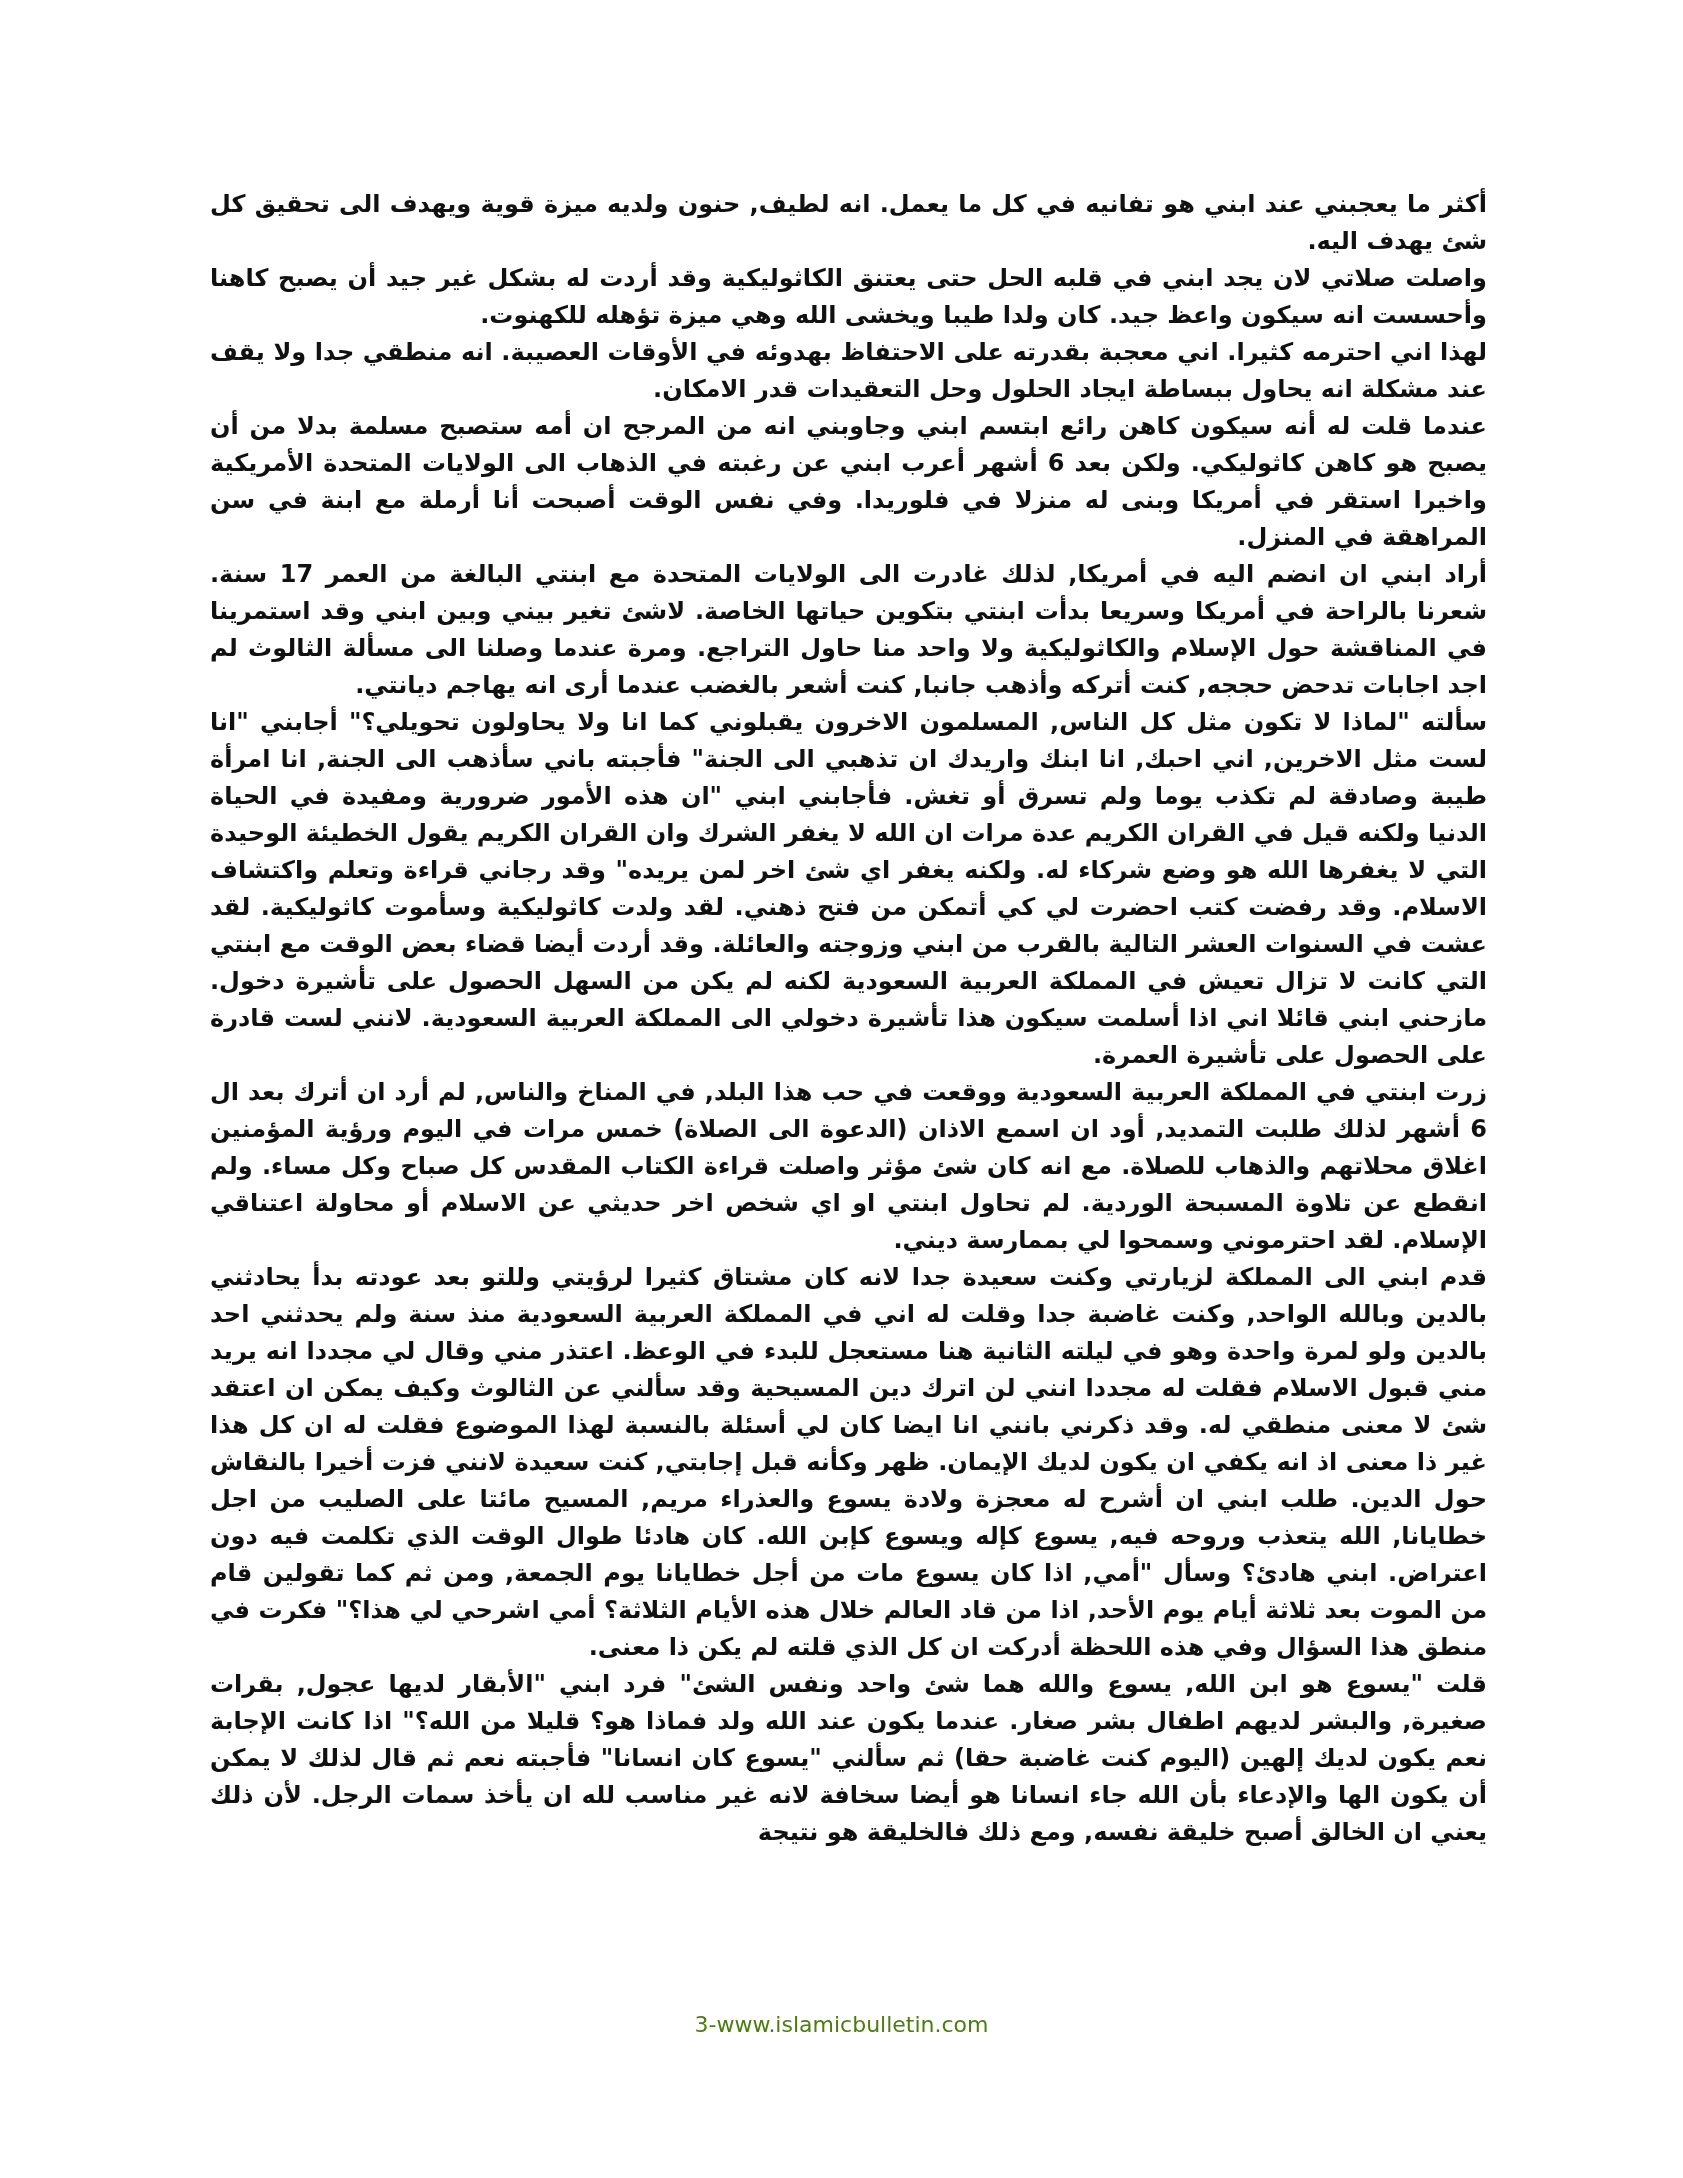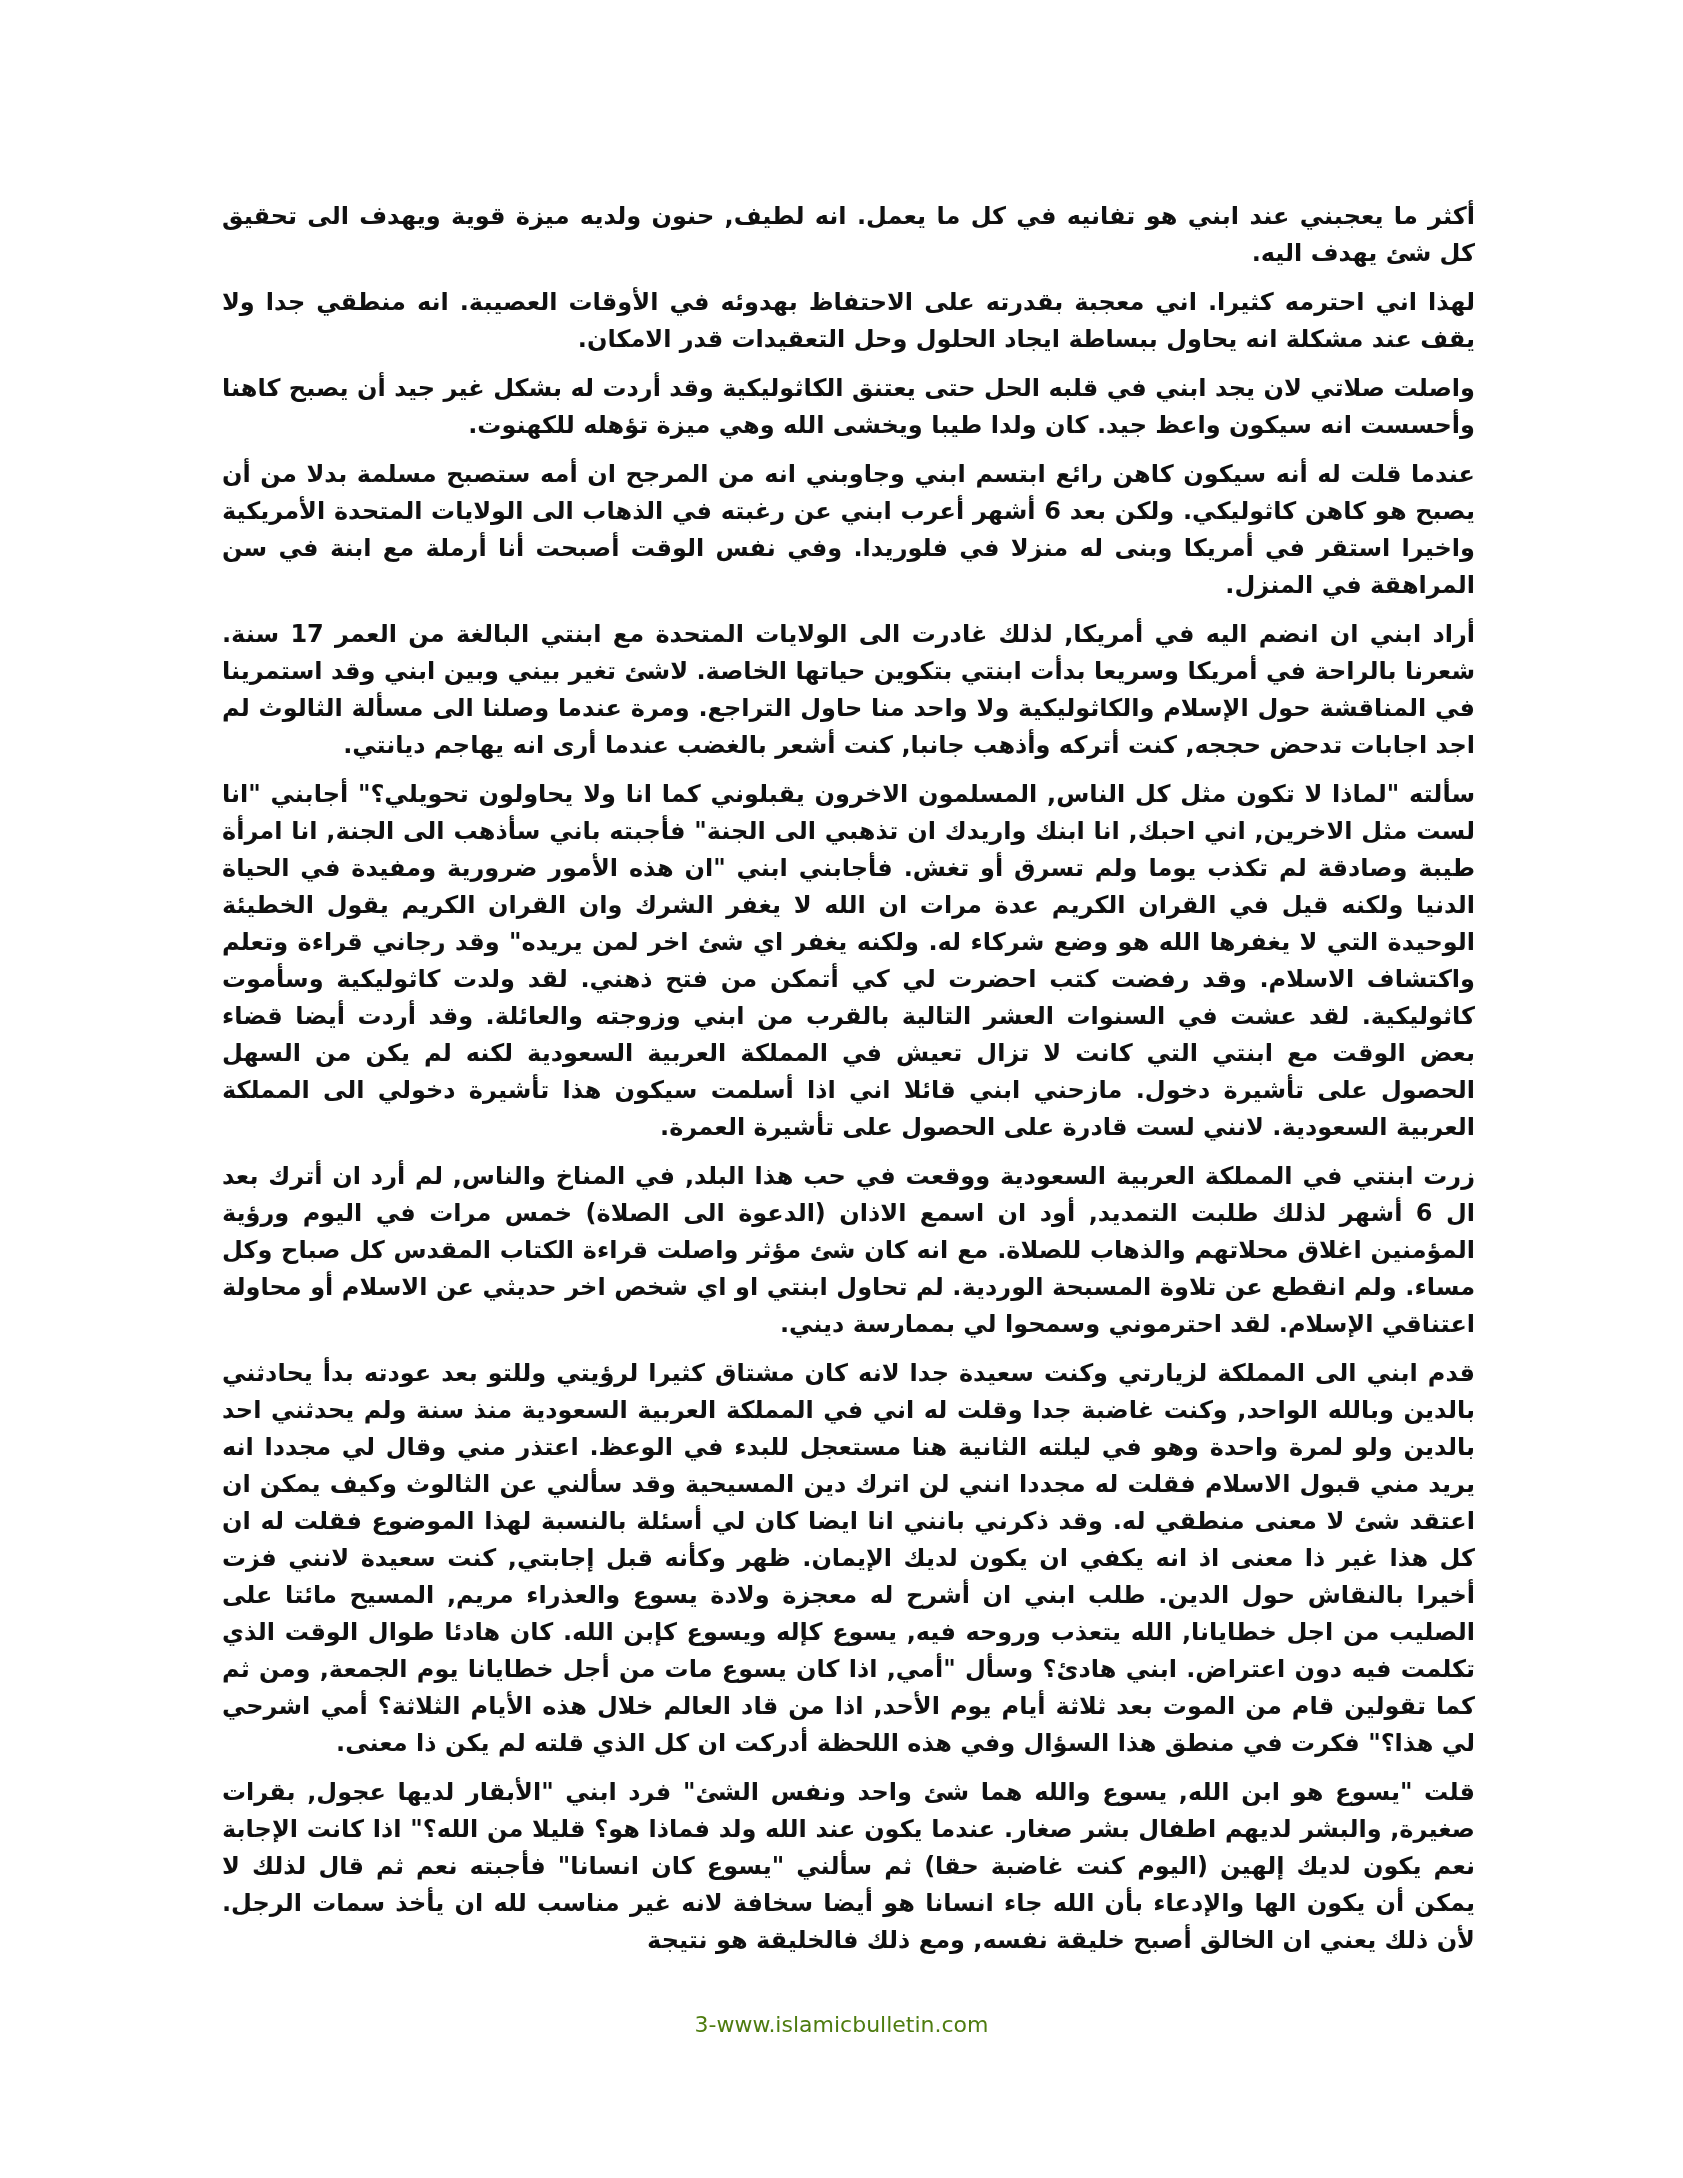--- a/index.html
+++ b/index.html
@@ -11,38 +11,38 @@
     width: 1277px;
     direction: rtl;
     text-align: justify;
     text-align-last: right;
     font-family: "DejaVu Sans", sans-serif;
     font-size: 24px;
     line-height: 37px;
     color: #111111;
     font-weight: bold;
   }
-  .page p { margin: 12px; padding: 0; }
+  .page p { margin: 0; padding: 0; }
   .footer {
     position: absolute;
     left: 0; right: 0;
     top: 2012px;
     text-align: center;
     font-family: "DejaVu Sans", sans-serif;
     font-size: 22px;
     color: #4d7c0f;
   }
 </style>
 </head>
 <body>
 
 <div class="page">
   <p>أكثر ما يعجبني عند ابني هو تفانيه في كل ما يعمل. انه لطيف, حنون ولديه ميزة قوية ويهدف الى تحقيق كل شئ يهدف اليه.</p>
+  <p>واصلت صلاتي لان يجد ابني في قلبه الحل حتى يعتنق الكاثوليكية وقد أردت له بشكل غير جيد أن يصبح كاهنا وأحسست انه سيكون واعظ جيد. كان ولدا طيبا ويخشى الله وهي ميزة تؤهله للكهنوت.</p>
   <p>لهذا اني احترمه كثيرا. اني معجبة بقدرته على الاحتفاظ بهدوئه في الأوقات العصيبة. انه منطقي جدا ولا يقف عند مشكلة انه يحاول ببساطة ايجاد الحلول وحل التعقيدات قدر الامكان.</p>
-  <p>واصلت صلاتي لان يجد ابني في قلبه الحل حتى يعتنق الكاثوليكية وقد أردت له بشكل غير جيد أن يصبح كاهنا وأحسست انه سيكون واعظ جيد. كان ولدا طيبا ويخشى الله وهي ميزة تؤهله للكهنوت.</p>
   <p>عندما قلت له أنه سيكون كاهن رائع ابتسم ابني وجاوبني انه من المرجح ان أمه ستصبح مسلمة بدلا من أن يصبح هو كاهن كاثوليكي. ولكن بعد 6 أشهر أعرب ابني عن رغبته في الذهاب الى الولايات المتحدة الأمريكية واخيرا استقر في أمريكا وبنى له منزلا في فلوريدا. وفي نفس الوقت أصبحت أنا أرملة مع ابنة في سن المراهقة في المنزل.</p>
   <p>أراد ابني ان انضم اليه في أمريكا, لذلك غادرت الى الولايات المتحدة مع ابنتي البالغة من العمر 17 سنة. شعرنا بالراحة في أمريكا وسريعا بدأت ابنتي بتكوين حياتها الخاصة. لاشئ تغير بيني وبين ابني وقد استمرينا في المناقشة حول الإسلام والكاثوليكية ولا واحد منا حاول التراجع. ومرة عندما وصلنا الى مسألة الثالوث لم اجد اجابات تدحض حججه, كنت أتركه وأذهب جانبا, كنت أشعر بالغضب عندما أرى انه يهاجم ديانتي.</p>
   <p>سألته "لماذا لا تكون مثل كل الناس, المسلمون الاخرون يقبلوني كما انا ولا يحاولون تحويلي؟" أجابني "انا لست مثل الاخرين, اني احبك, انا ابنك واريدك ان تذهبي الى الجنة" فأجبته باني سأذهب الى الجنة, انا امرأة طيبة وصادقة لم تكذب يوما ولم تسرق أو تغش. فأجابني ابني "ان هذه الأمور ضرورية ومفيدة في الحياة الدنيا ولكنه قيل في القران الكريم عدة مرات ان الله لا يغفر الشرك وان القران الكريم يقول الخطيئة الوحيدة التي لا يغفرها الله هو وضع شركاء له. ولكنه يغفر اي شئ اخر لمن يريده" وقد رجاني قراءة وتعلم واكتشاف الاسلام. وقد رفضت كتب احضرت لي كي أتمكن من فتح ذهني. لقد ولدت كاثوليكية وسأموت كاثوليكية. لقد عشت في السنوات العشر التالية بالقرب من ابني وزوجته والعائلة. وقد أردت أيضا قضاء بعض الوقت مع ابنتي التي كانت لا تزال تعيش في المملكة العربية السعودية لكنه لم يكن من السهل الحصول على تأشيرة دخول. مازحني ابني قائلا اني اذا أسلمت سيكون هذا تأشيرة دخولي الى المملكة العربية السعودية. لانني لست قادرة على الحصول على تأشيرة العمرة.</p>
   <p>زرت ابنتي في المملكة العربية السعودية ووقعت في حب هذا البلد, في المناخ والناس, لم أرد ان أترك بعد ال 6 أشهر لذلك طلبت التمديد, أود ان اسمع الاذان (الدعوة الى الصلاة) خمس مرات في اليوم ورؤية المؤمنين اغلاق محلاتهم والذهاب للصلاة. مع انه كان شئ مؤثر واصلت قراءة الكتاب المقدس كل صباح وكل مساء. ولم انقطع عن تلاوة المسبحة الوردية. لم تحاول ابنتي او اي شخص اخر حديثي عن الاسلام أو محاولة اعتناقي الإسلام. لقد احترموني وسمحوا لي بممارسة ديني.</p>
   <p>قدم ابني الى المملكة لزيارتي وكنت سعيدة جدا لانه كان مشتاق كثيرا لرؤيتي وللتو بعد عودته بدأ يحادثني بالدين وبالله الواحد, وكنت غاضبة جدا وقلت له اني في المملكة العربية السعودية منذ سنة ولم يحدثني احد بالدين ولو لمرة واحدة وهو في ليلته الثانية هنا مستعجل للبدء في الوعظ. اعتذر مني وقال لي مجددا انه يريد مني قبول الاسلام فقلت له مجددا انني لن اترك دين المسيحية وقد سألني عن الثالوث وكيف يمكن ان اعتقد شئ لا معنى منطقي له. وقد ذكرني بانني انا ايضا كان لي أسئلة بالنسبة لهذا الموضوع فقلت له ان كل هذا غير ذا معنى اذ انه يكفي ان يكون لديك الإيمان. ظهر وكأنه قبل إجابتي, كنت سعيدة لانني فزت أخيرا بالنقاش حول الدين. طلب ابني ان أشرح له معجزة ولادة يسوع والعذراء مريم, المسيح مائتا على الصليب من اجل خطايانا, الله يتعذب وروحه فيه, يسوع كإله ويسوع كإبن الله. كان هادئا طوال الوقت الذي تكلمت فيه دون اعتراض. ابني هادئ؟ وسأل "أمي, اذا كان يسوع مات من أجل خطايانا يوم الجمعة, ومن ثم كما تقولين قام من الموت بعد ثلاثة أيام يوم الأحد, اذا من قاد العالم خلال هذه الأيام الثلاثة؟ أمي اشرحي لي هذا؟" فكرت في منطق هذا السؤال وفي هذه اللحظة أدركت ان كل الذي قلته لم يكن ذا معنى.</p>
   <p>قلت "يسوع هو ابن الله, يسوع والله هما شئ واحد ونفس الشئ" فرد ابني "الأبقار لديها عجول, بقرات صغيرة, والبشر لديهم اطفال بشر صغار. عندما يكون عند الله ولد فماذا هو؟ قليلا من الله؟" اذا كانت الإجابة نعم يكون لديك إلهين (اليوم كنت غاضبة حقا) ثم سألني "يسوع كان انسانا" فأجبته نعم ثم قال لذلك لا يمكن أن يكون الها والإدعاء بأن الله جاء انسانا هو أيضا سخافة لانه غير مناسب لله ان يأخذ سمات الرجل. لأن ذلك يعني ان الخالق أصبح خليقة نفسه, ومع ذلك فالخليقة هو نتيجة</p>
 </div>
 
 <div class="footer">3-www.islamicbulletin.com</div>
 

